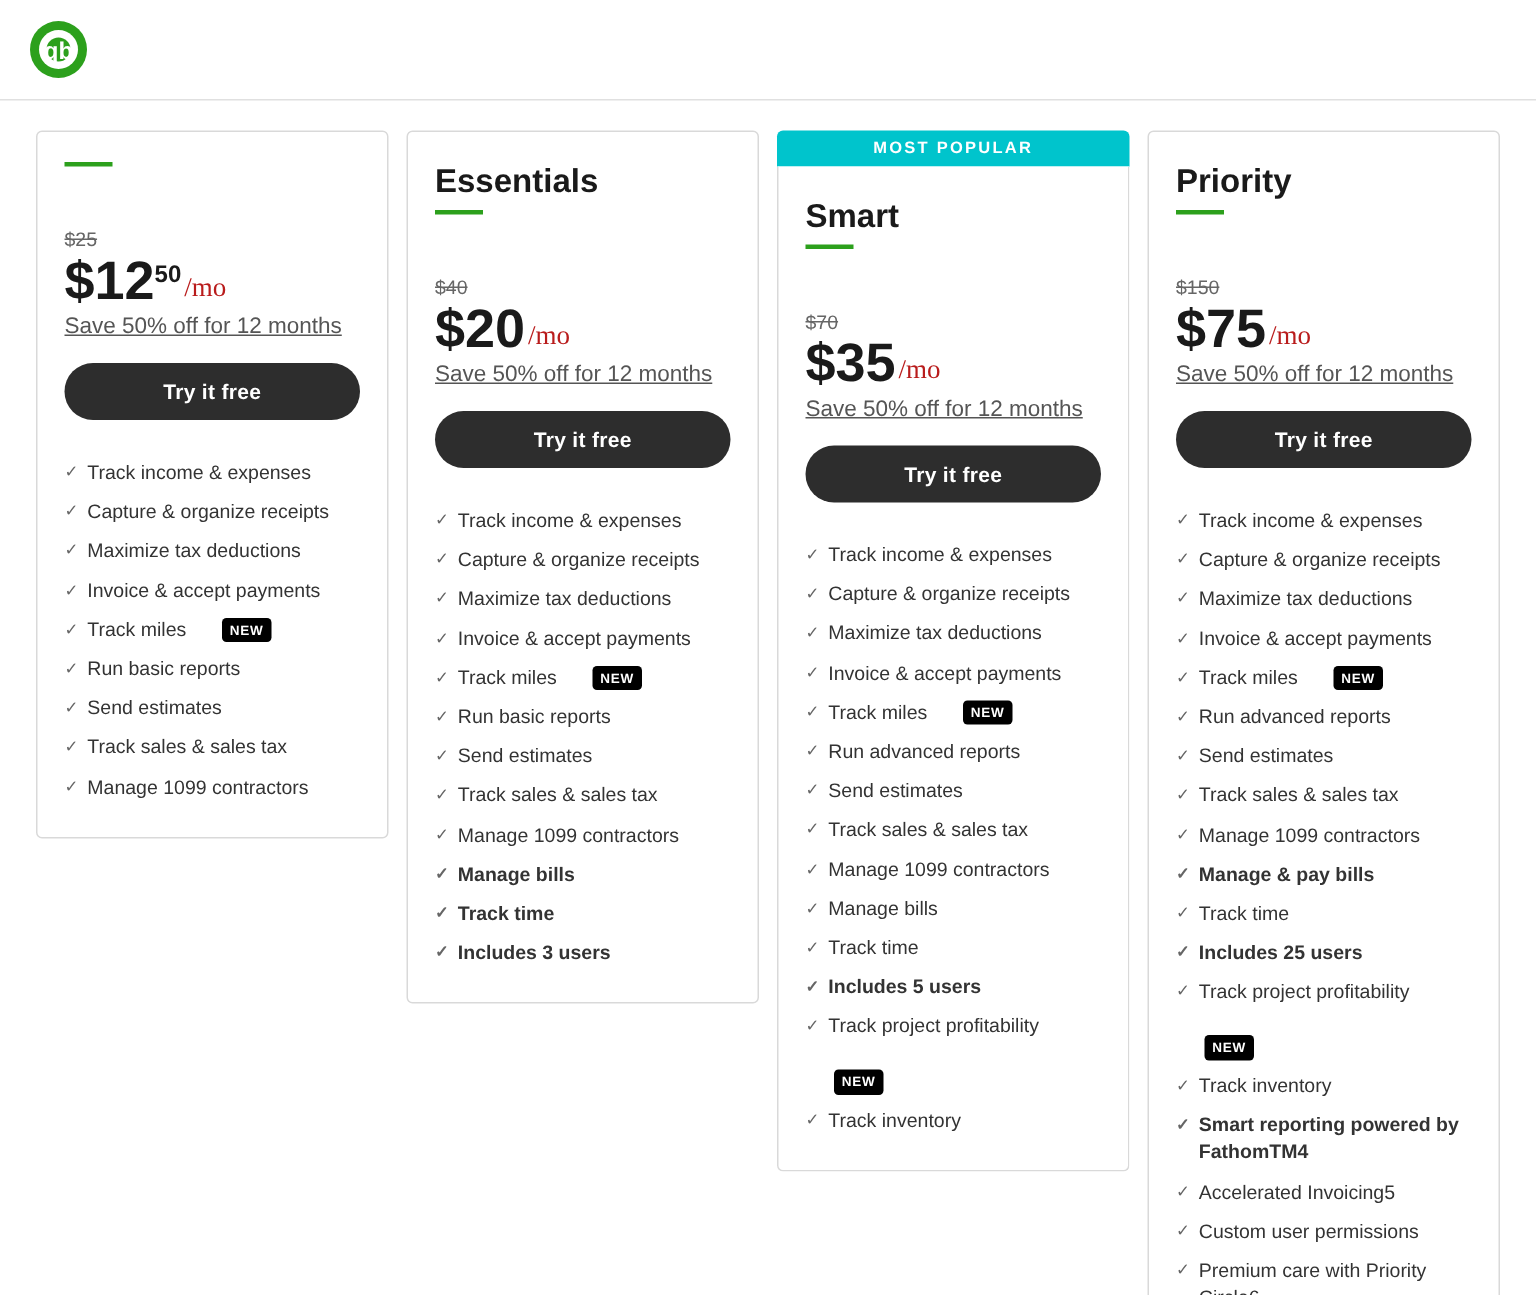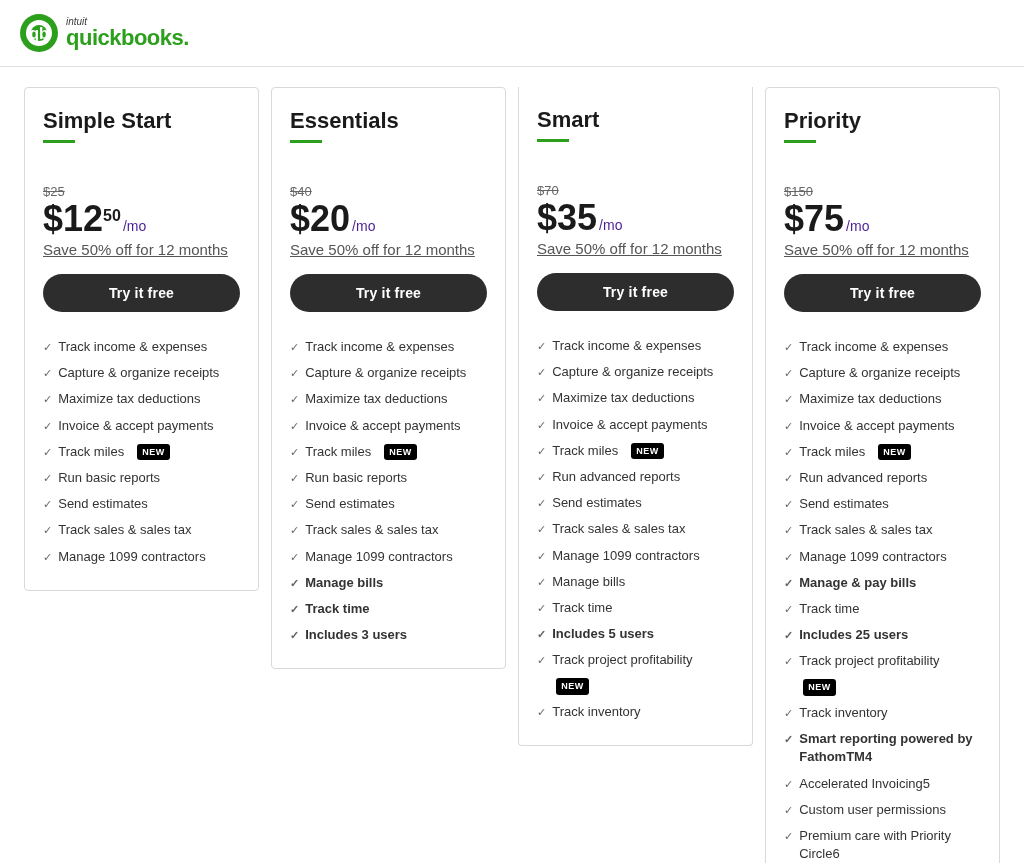--- a/index.html
+++ b/index.html
@@ -103,24 +103,25 @@
       line-height: 1;
     }
     .price-cents {
       font-size: 16px;
       font-weight: 700;
       color: #1a1a1a;
       align-self: flex-start;
       margin-top: 6px;
     }
     .price-period {
-      font-size: 14px;
-      color: #4c1d95;
+      font-size: 18px;
+      color: #b91c1c;
       margin-bottom: 3px;
       margin-left: 2px;
+      font-family: Liberation Serif, serif;
     }
     .save-text {
       font-size: 15px;
       color: #555;
       margin-bottom: 16px;
       text-decoration: underline;
     }
     .try-button {
       background: #2d2d2d;
       color: #fff;
@@ -166,45 +167,40 @@
       border-radius: 3px;
       margin-left: 4px;
       letter-spacing: 0.5px;
       vertical-align: middle;
       display: inline-block;
     }
     .feature-text-with-badge {
       display: flex;
       align-items: center;
       flex-wrap: wrap;
-      gap: 9px;
+      gap: 20px;
     }
   </style>
 </head>
 <body>
 
 <div class="header">
   <div class="logo-container">
     <svg class="logo-icon" viewBox="0 0 38 38" xmlns="http://www.w3.org/2000/svg">
       <circle cx="19" cy="19" r="19" fill="#2ca01c"></circle>
       <circle cx="19" cy="19" r="13" fill="#fff"></circle>
       <circle cx="19" cy="19" r="8" fill="#2ca01c"></circle>
       <text x="19" y="25" text-anchor="middle" font-size="16" font-weight="900" fill="#fff" font-family="Arial">qb</text>
     </svg>
-    <div class="logo-text">
-      <span class="intuit-text">intuit</span>
-      <span class="quickbooks-text">quickbooks.</span>
-    </div>
   </div>
 </div>
 
 <div class="pricing-container" id="pricing-cards">
     <div style="display: flex; flex-direction: column;">
       <div class="plan-card">
-        <div class="plan-name">Simple Start</div>
         <div class="green-line"></div>
         <div class="original-price">$25</div>
         <div class="price-row">
           <span class="price-dollar">$12</span>
           <span class="price-cents">50</span>
           <span class="price-period">/mo</span>
         </div>
         <div class="save-text">Save 50% off for 12 months</div>
         <button class="try-button">Try it free</button>
         <ul class="features-list">
@@ -314,20 +310,21 @@
             <span>Track time</span>
           </li>
           <li class="bold-item">
             <span class="check">✓</span>
             <span>Includes 3 users</span>
           </li>
         </ul>
       </div>
     </div>
     <div style="display: flex; flex-direction: column;">
+      <div class="popular-banner">MOST POPULAR</div>
       <div class="plan-card popular">
         <div class="plan-name">Smart</div>
         <div class="green-line"></div>
         <div class="original-price">$70</div>
         <div class="price-row">
           <span class="price-dollar">$35</span>
           <span class="price-period">/mo</span>
         </div>
         <div class="save-text">Save 50% off for 12 months</div>
         <button class="try-button">Try it free</button>

